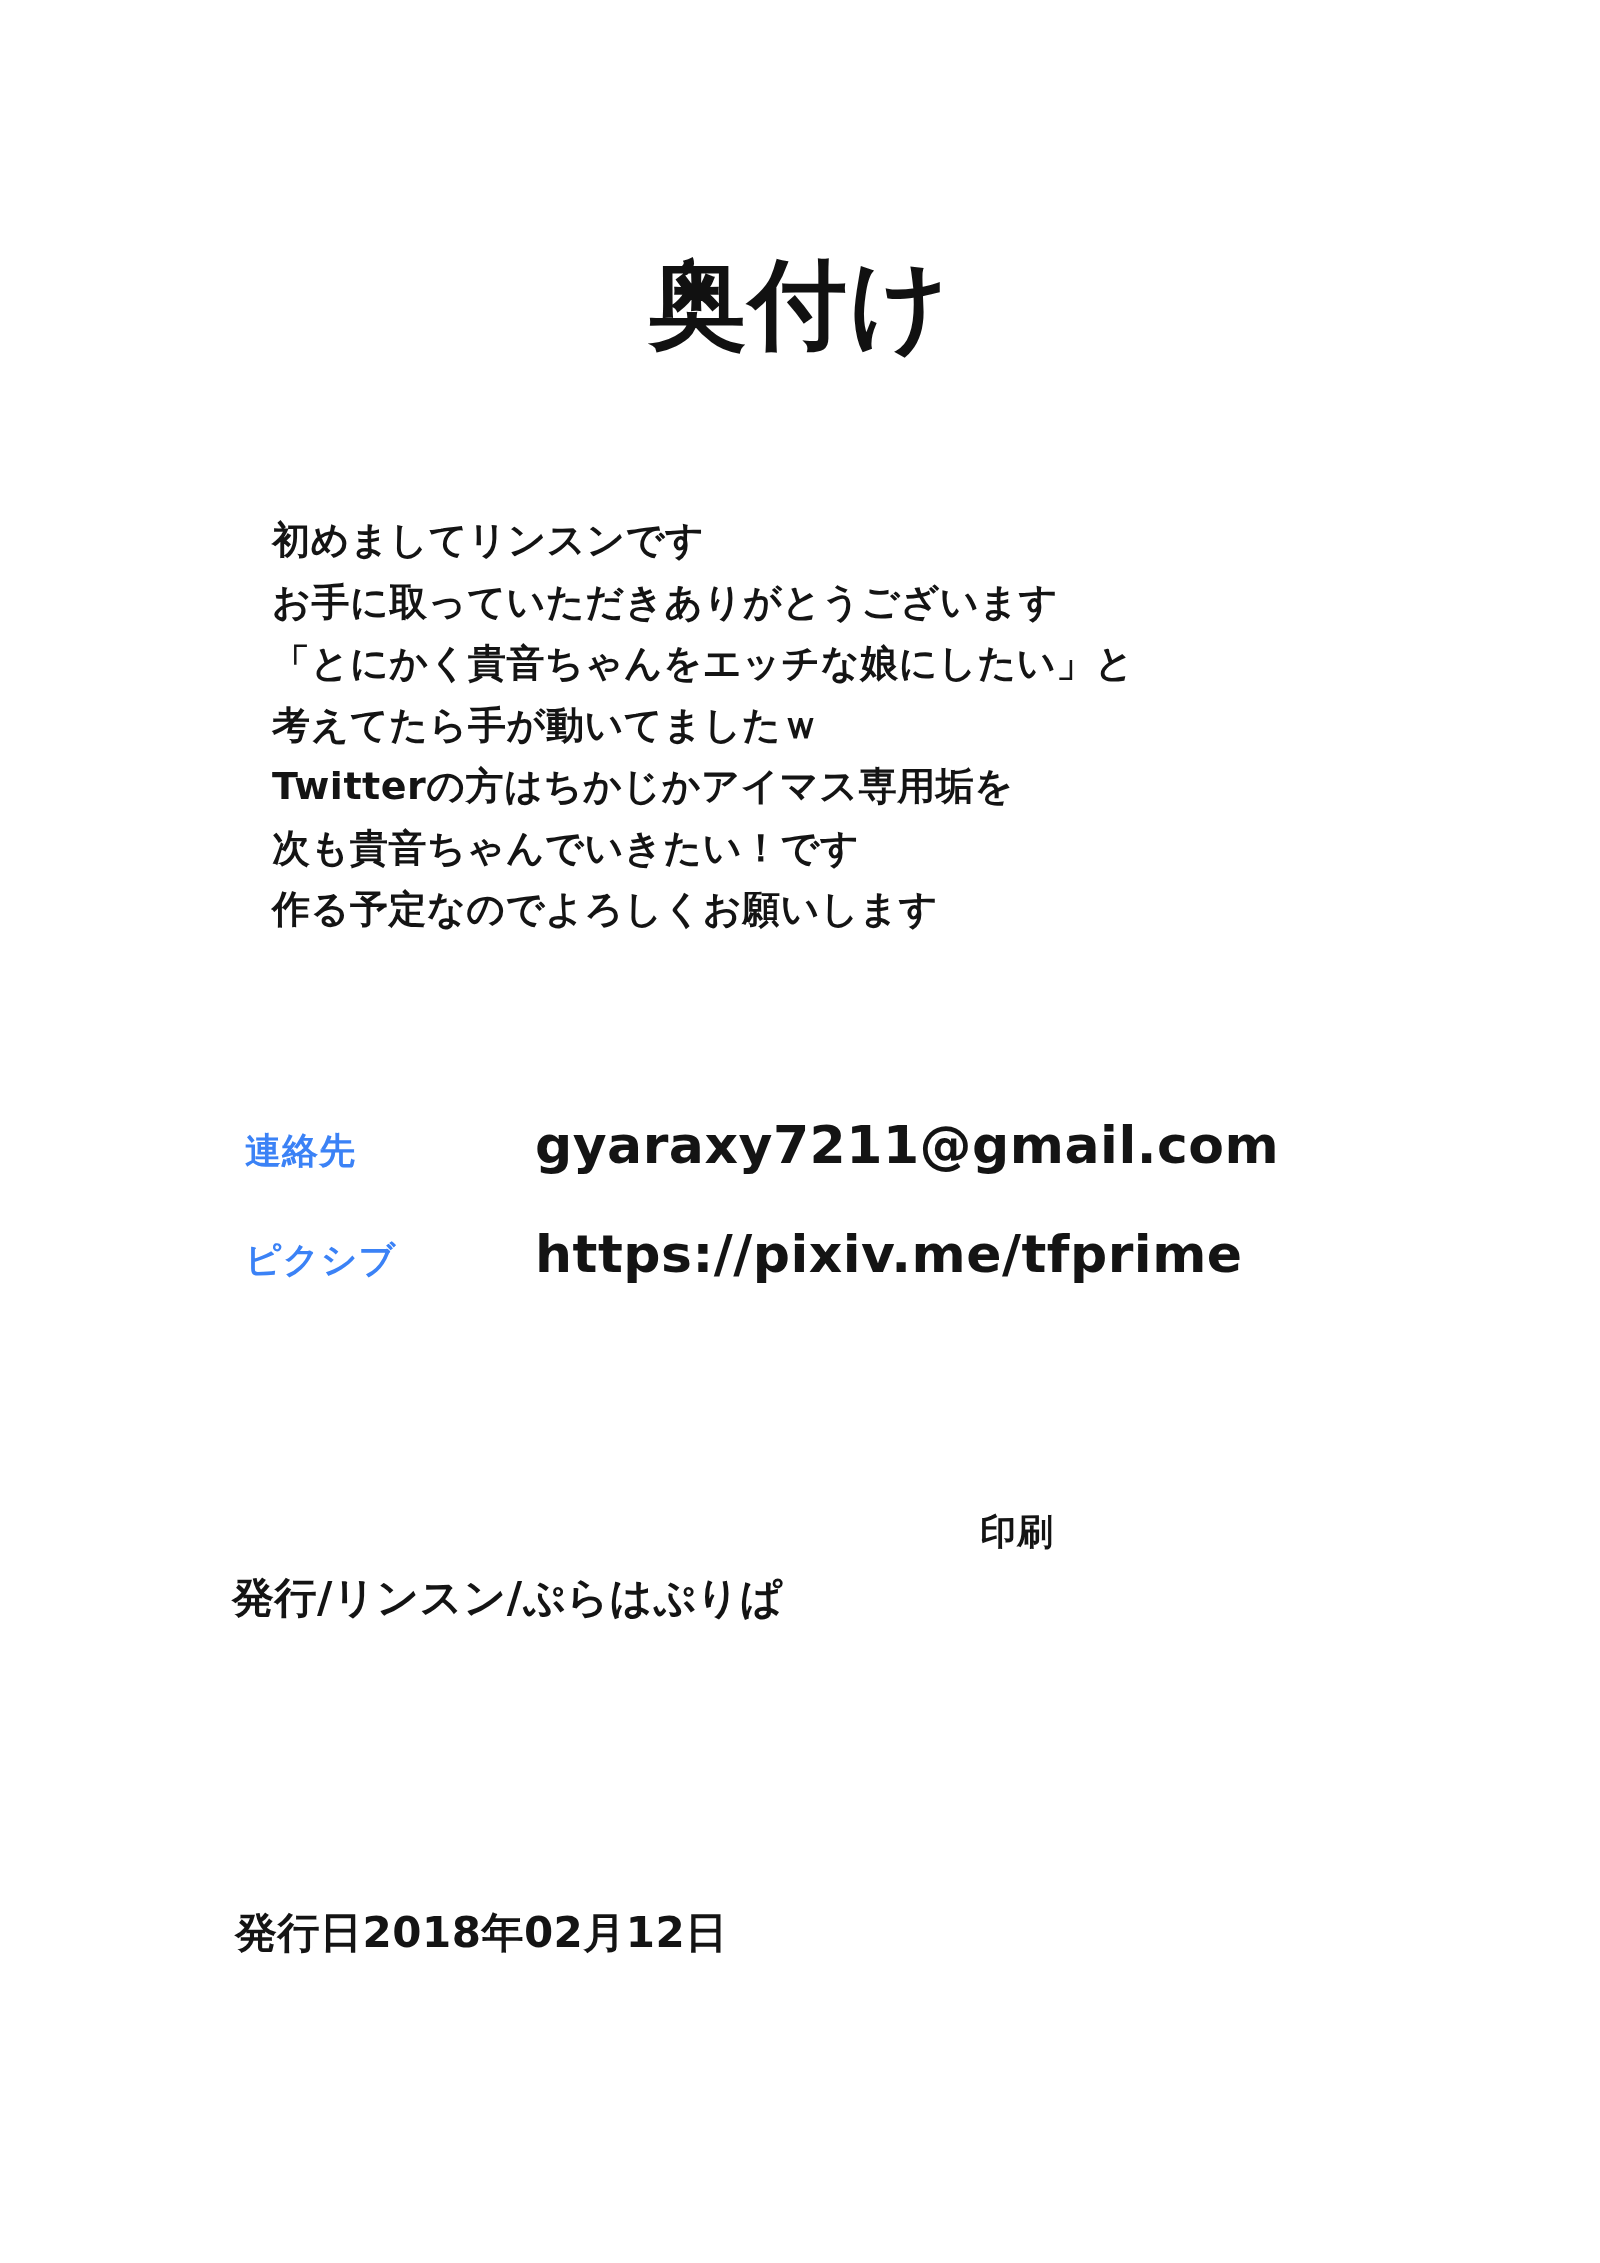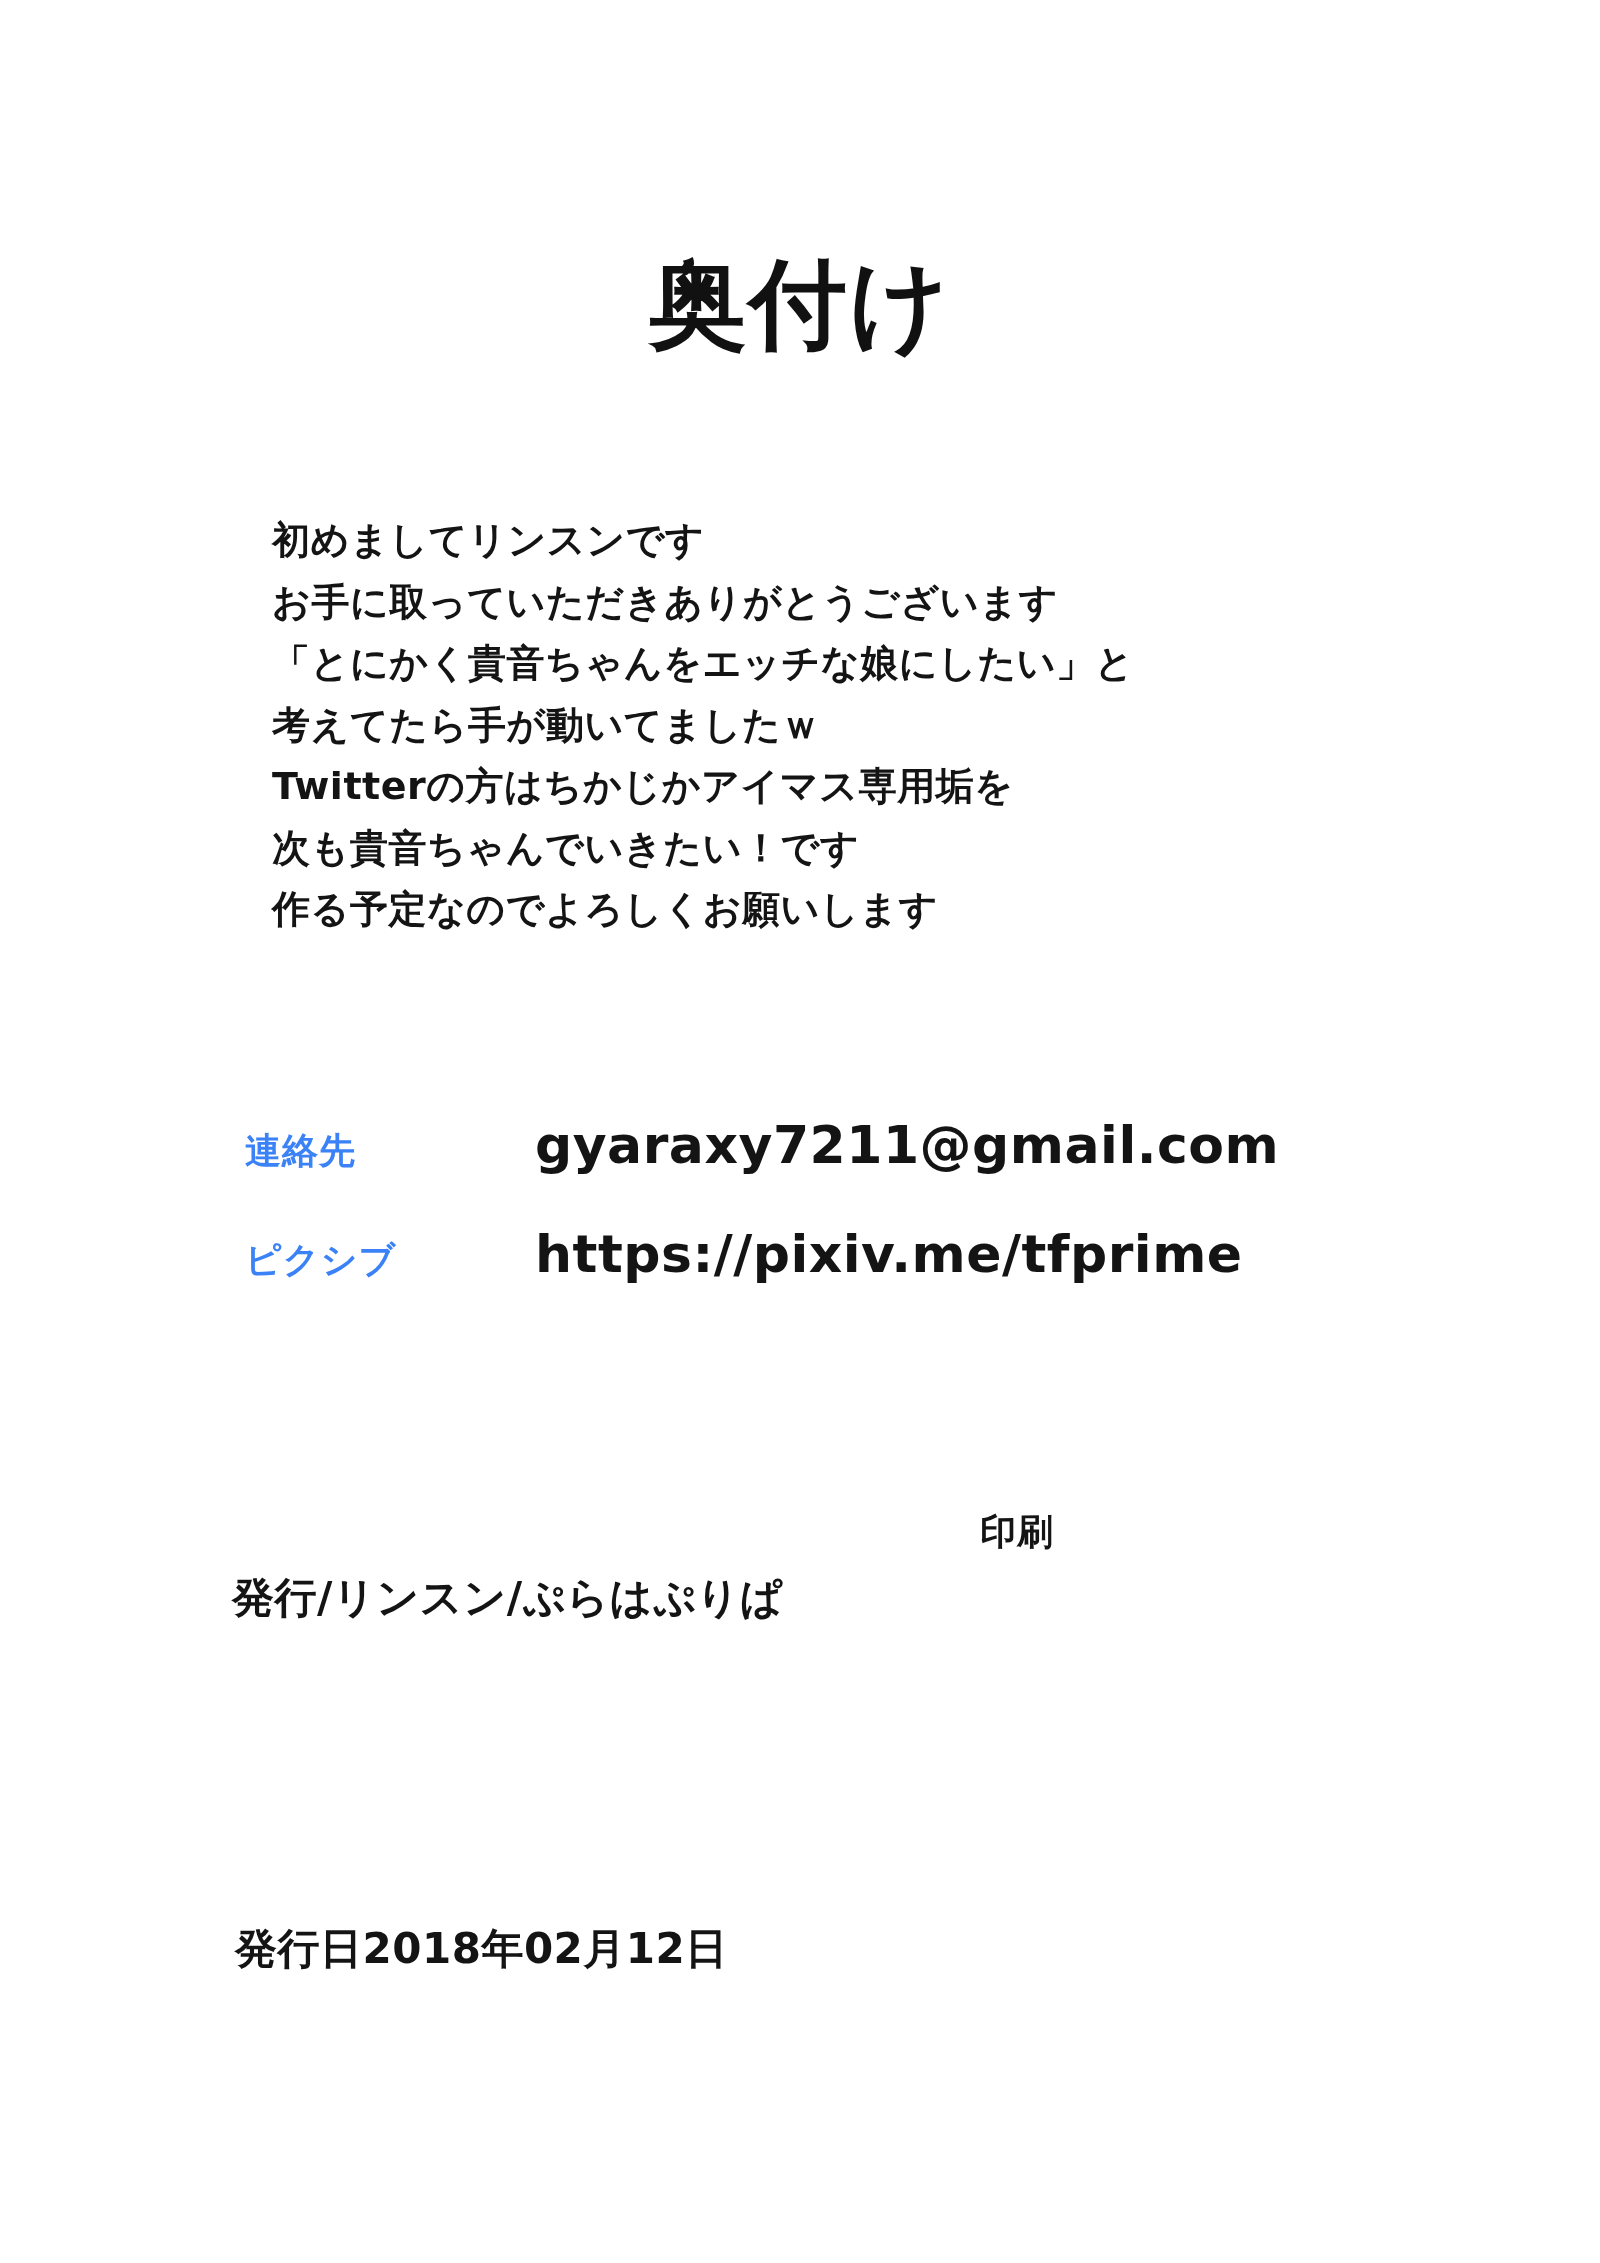--- a/index.html
+++ b/index.html
@@ -113,21 +113,20 @@
 
   
   .pubdate {
     position: absolute;
     top: 1905px;
     left: 235px;
     font-size: 42px;
     font-weight: 700;
     color: #141414;
     letter-spacing: 0.5px;
-    margin-top: 16px;
   }
 </style>
 </head>
 <body>
 
 <div class="page">
 
   <div class="colophon-title">奥付け</div>
 
   <div class="greeting">

